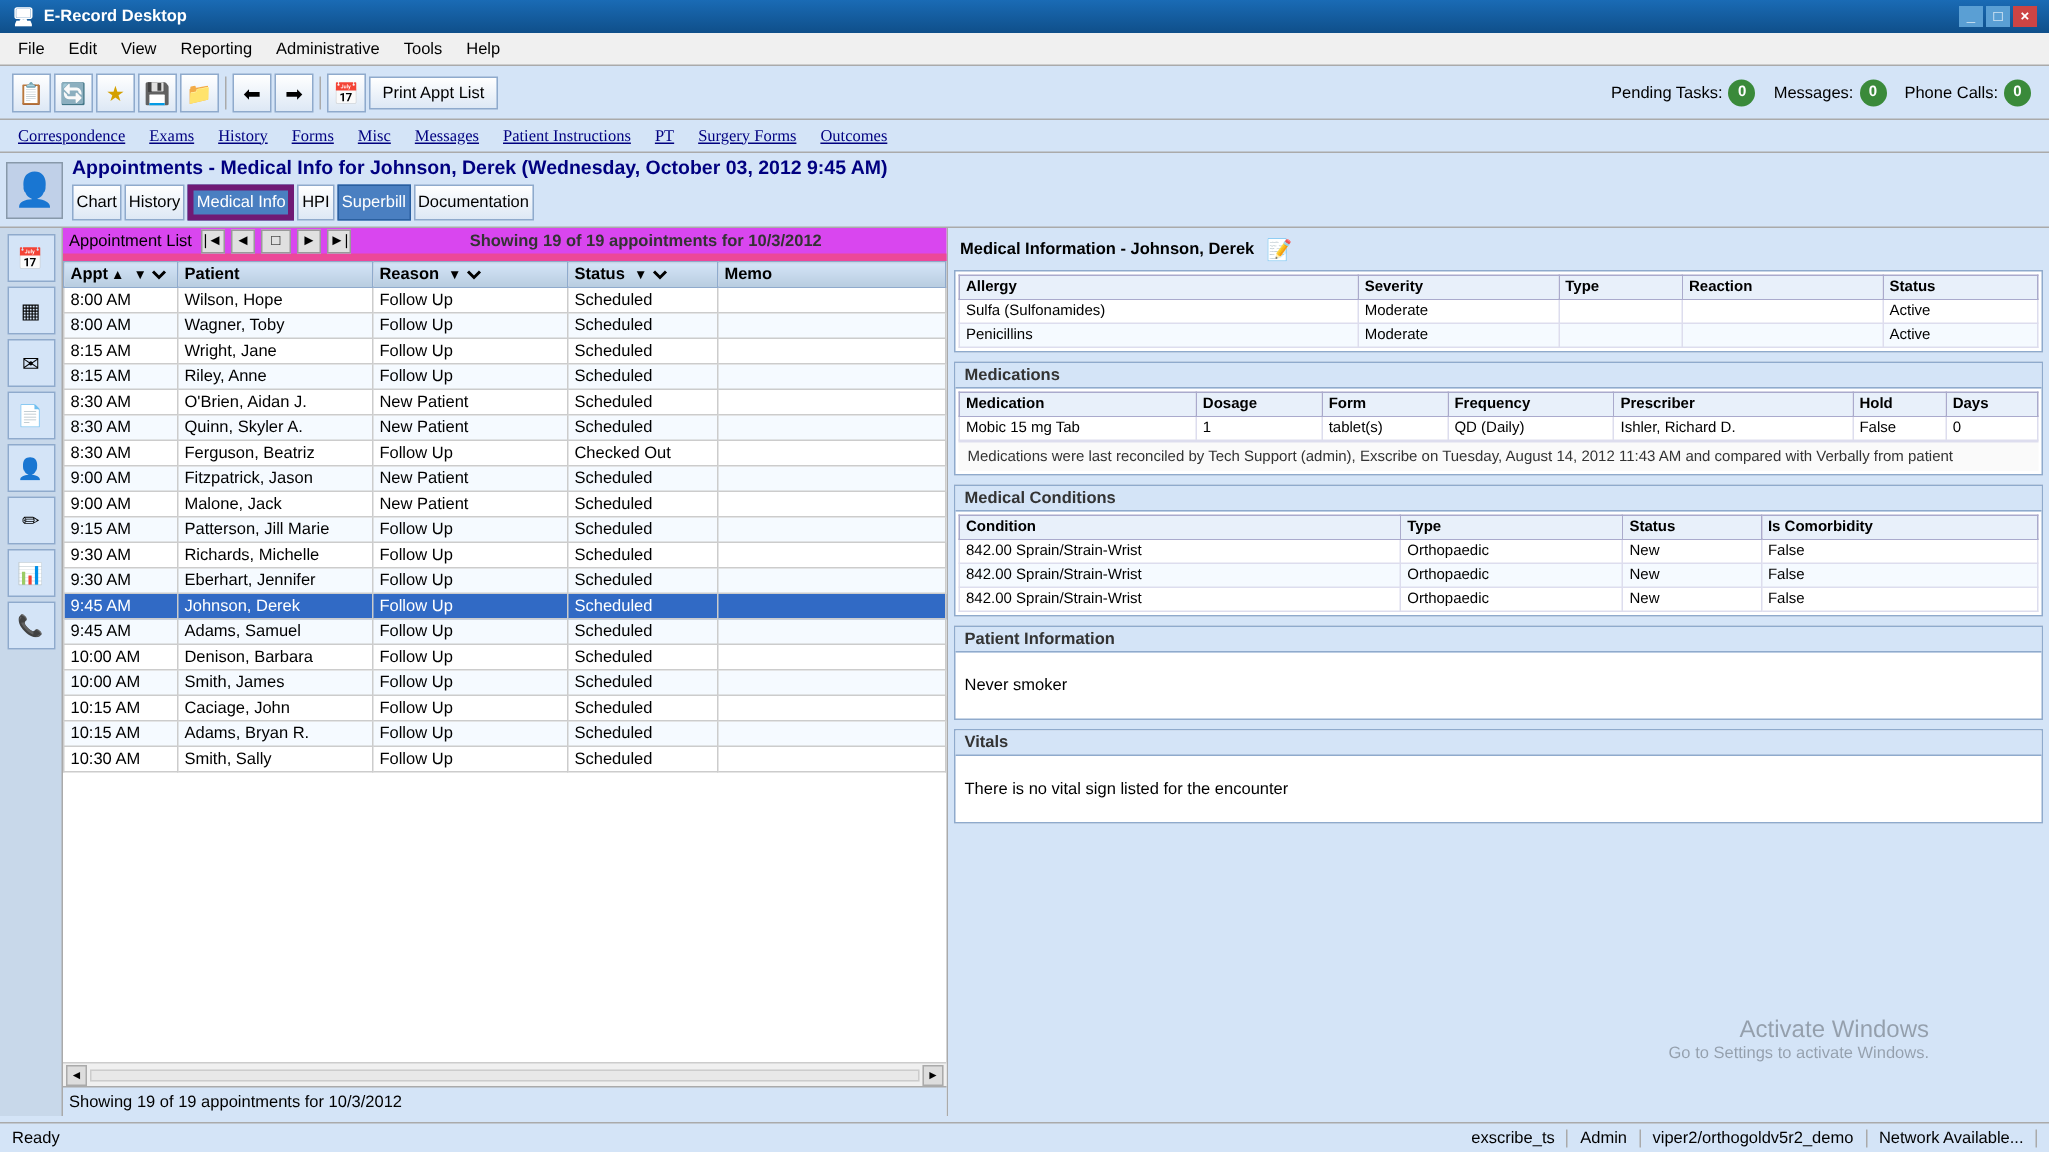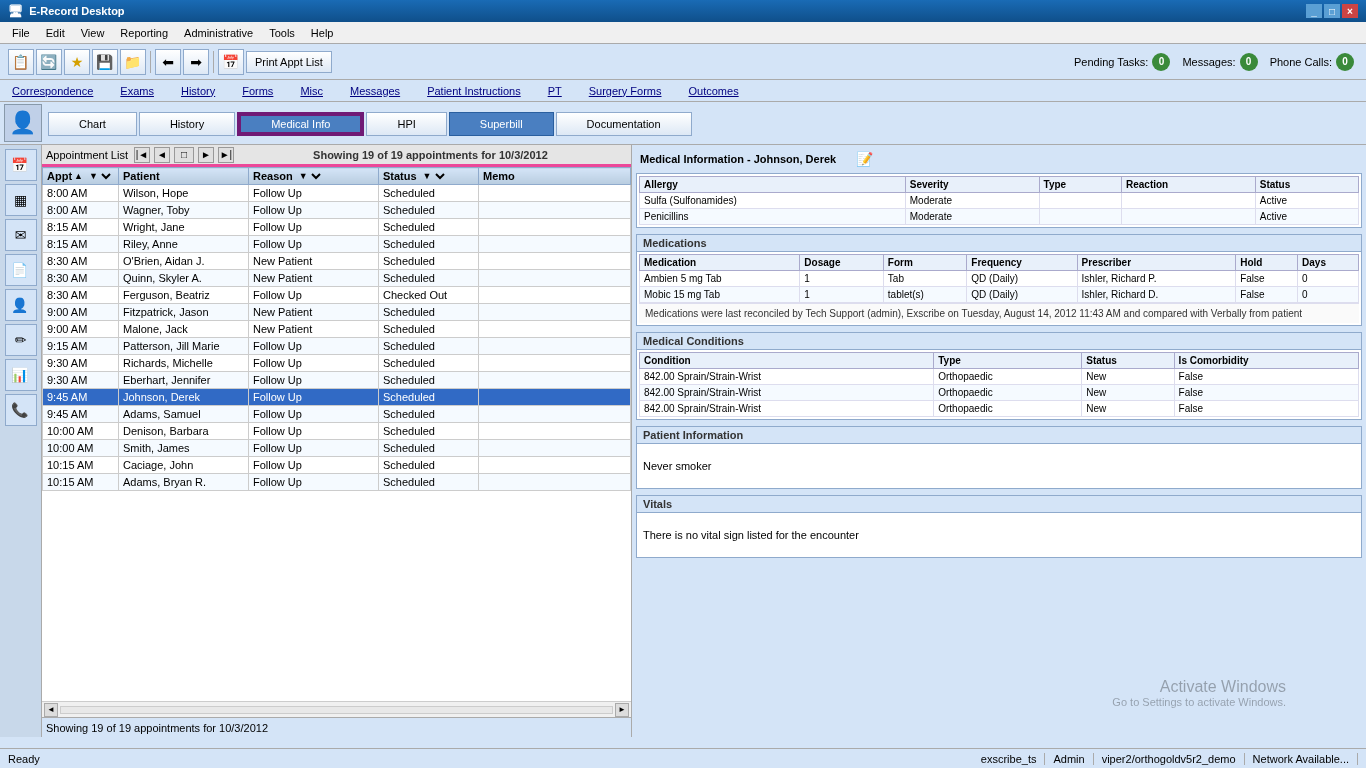--- a/index.html
+++ b/index.html
@@ -19,26 +19,26 @@
     .toolbar-btn { width: 26px; height: 26px; background: linear-gradient(to bottom, #ffffff, #dde8f5); border: 1px solid #8faacc; display: inline-flex; align-items: center; justify-content: center; cursor: pointer; font-size: 14px; }
     .toolbar-separator { width: 1px; height: 22px; background: #aaa; margin: 0 2px; }
     .print-btn { height: 22px; padding: 0 8px; background: linear-gradient(to bottom, #ffffff, #dde8f5); border: 1px solid #8faacc; cursor: pointer; font-size: 11px; }
     
     
     #status-bar-top { background: #d4e4f7; height: 30px; display: flex; align-items: center; justify-content: flex-start; padding: 0 12px; gap: 12px; font-size: 11px; }
     .status-indicator { display: flex; align-items: center; gap: 4px; }
     .status-badge { background: #3a8a3a; color: white; border-radius: 50%; width: 18px; height: 18px; display: flex; align-items: center; justify-content: center; font-size: 10px; font-weight: bold; }
     
     
-    #secondary-nav { background: #d4e4f7; border-bottom: 1px solid #aaa; height: 22px; display: flex; align-items: center; padding: 0 4px; gap: 11px; }
+    #secondary-nav { background: #d4e4f7; border-bottom: 1px solid #aaa; height: 22px; display: flex; align-items: center; padding: 0 4px; gap: 0; font-family: Liberation Serif, serif; }
     #secondary-nav span { padding: 2px 8px; cursor: pointer; font-size: 11px; color: #000080; text-decoration: underline; }
     
     
     #content-tabs { background: #d4e4f7; padding: 2px 60px; display: flex; gap: 2px; align-items: center; }
-    .tab-btn { height: 24px; padding: 0 30px; background: linear-gradient(to bottom, #ffffff, #dde8f5); border: 1px solid #8faacc; cursor: pointer; font-size: 11px; }
+    .tab-btn { height: 24px; padding: 0 2px; background: linear-gradient(to bottom, #ffffff, #dde8f5); border: 1px solid #8faacc; cursor: pointer; font-size: 11px; }
     .tab-btn.active { background: #4a7fc1; color: white; border: 4px solid #701a75; }
     
     
     #left-icons { width: 42px; background: #c8d8ea; border-right: 1px solid #aaa; display: flex; flex-direction: column; align-items: center; padding: 4px 2px; gap: 4px; }
     .side-icon { width: 32px; height: 32px; background: #d4e4f7; border: 1px solid #8faacc; display: flex; align-items: center; justify-content: center; cursor: pointer; font-size: 14px; }
     
     
     #appt-panel { width: 590px; background: white; border-right: 1px solid #aaa; display: flex; flex-direction: column; }
     #appt-nav { background: #d4e4f7; border-bottom: 1px solid #aaa; height: 22px; display: flex; align-items: center; padding: 0 4px; font-size: 11px; }
     #appt-nav span { margin-right: 4px; }
@@ -143,20 +143,21 @@
   <span>Messages</span>
   <span>Patient Instructions</span>
   <span>PT</span>
   <span>Surgery Forms</span>
   <span>Outcomes</span>
 </div>
 
 <div style="background:#d4e4f7; display:flex; align-items:center; padding:2px 4px; border-bottom:1px solid #aaa;">
   <div style="width:38px; height:38px; background:#c0d0e8; border:1px solid #8899aa; display:flex; align-items:center; justify-content:center; font-size:22px; margin-right:6px;">👤</div>
   <div style="flex:1;">
+    <h2 style="font-size:13px; color:#000080; font-weight:bold;">Appointments - Medical Info for Johnson, Derek (Wednesday, October 03, 2012 9:45 AM)</h2>
 
     <div id="content-tabs" style="padding:2px 0; display:flex; gap:2px; margin-top:2px;">
       <button class="tab-btn">Chart</button>
       <button class="tab-btn">History</button>
       <button class="tab-btn active">Medical Info</button>
       <button class="tab-btn">HPI</button>
       <button class="tab-btn" style="background:#4a7fc1; color:white; border:1px solid #2a5f9f;">Superbill</button>
       <button class="tab-btn">Documentation</button>
     </div>
   </div>
@@ -170,21 +171,21 @@
     <div class="side-icon">✉</div>
     <div class="side-icon">📄</div>
     <div class="side-icon">👤</div>
     <div class="side-icon">✏</div>
     <div class="side-icon">📊</div>
     <div class="side-icon">📞</div>
   </div>
 
   <div id="appt-panel" style="width:590px; background:white; border-right:1px solid #aaa; display:flex; flex-direction:column;">
 
-    <div id="appt-nav" style="background:#e5e5e5; border-bottom:3px solid #ec4899; height:22px; display:flex; align-items:center; padding:0 4px; font-size:11px;justify-content:space-between;">
+    <div id="appt-nav" style="background:#d946ef; border-bottom:5px solid #ec4899; height:22px; display:flex; align-items:center; padding:0 4px; font-size:11px;justify-content:space-between;">
       <span style="font-size:11px; margin-right:6px;">Appointment List</span>
       <span class="nav-btn">|◄</span>
       <span class="nav-btn">◄</span>
       <span class="nav-btn" style="width:20px;">□</span>
       <span class="nav-btn">►</span>
       <span class="nav-btn">►|</span>
       <span id="appt-count">Showing 19 of 19 appointments for 10/3/2012</span>
     </div>
 
     <div id="appt-table" style="flex:1; overflow-y:auto;">
@@ -324,38 +325,45 @@
       <td>Scheduled</td>
       <td></td>
     </tr>
             <tr>
       <td>10:15 AM</td>
       <td>Adams, Bryan R.</td>
       <td>Follow Up</td>
       <td>Scheduled</td>
       <td></td>
     </tr>
+            <tr>
+      <td>10:30 AM</td>
+      <td>Smith, Sally</td>
+      <td>Follow Up</td>
+      <td>Scheduled</td>
+      <td></td>
+    </tr>
           </tbody>
       </table>
     </div>
 
     <div id="scroll-row" style="height:16px; background:#f0f0f0; border-top:1px solid #ccc; display:flex; align-items:center; padding:0 2px;">
       <div class="scroll-btn">◄</div>
       <div class="scroll-track"></div>
       <div class="scroll-btn">►</div>
     </div>
 
     <div id="appt-footer" style="background:#d4e4f7; border-top:1px solid #aaa; height:20px; display:flex; align-items:center; padding:0 4px; font-size:11px;">
       <span>Showing 19 of 19 appointments for 10/3/2012</span>
     </div>
   </div>
 
   <div id="right-panel" style="flex:1; background:#d4e4f7; overflow-y:auto; padding:4px;">
 
-    <div id="medical-info-header" style="font-size:11px; font-weight:bold; padding:2px 4px; display:flex; align-items:center; gap:20px; margin-bottom:4px;">
+    <div id="medical-info-header" style="font-size:11px; font-weight:bold; padding:2px 4px; display:flex; align-items:center; gap:8px; margin-bottom:4px;">
       <span>Medical Information - Johnson, Derek</span>
       <span style="cursor:pointer; font-size:14px;">📝</span>
     </div>
 
     <div class="section-box">
       <div class="section-content">
         <table class="med-table">
           <thead>
             <tr>
               <th>Allergy</th>
@@ -394,29 +402,20 @@
               <th>Medication</th>
               <th>Dosage</th>
               <th>Form</th>
               <th>Frequency</th>
               <th>Prescriber</th>
               <th>Hold</th>
               <th>Days</th>
             </tr>
           </thead>
           <tbody id="med-tbody">
-          <tr>
-      <td>Ambien 5 mg Tab</td>
-      <td>1</td>
-      <td>Tab</td>
-      <td>QD (Daily)</td>
-      <td>Ishler, Richard P.</td>
-      <td>False</td>
-      <td>0</td>
-    </tr>
               <tr>
       <td>Mobic 15 mg Tab</td>
       <td>1</td>
       <td>tablet(s)</td>
       <td>QD (Daily)</td>
       <td>Ishler, Richard D.</td>
       <td>False</td>
       <td>0</td>
     </tr>
             </tbody>

